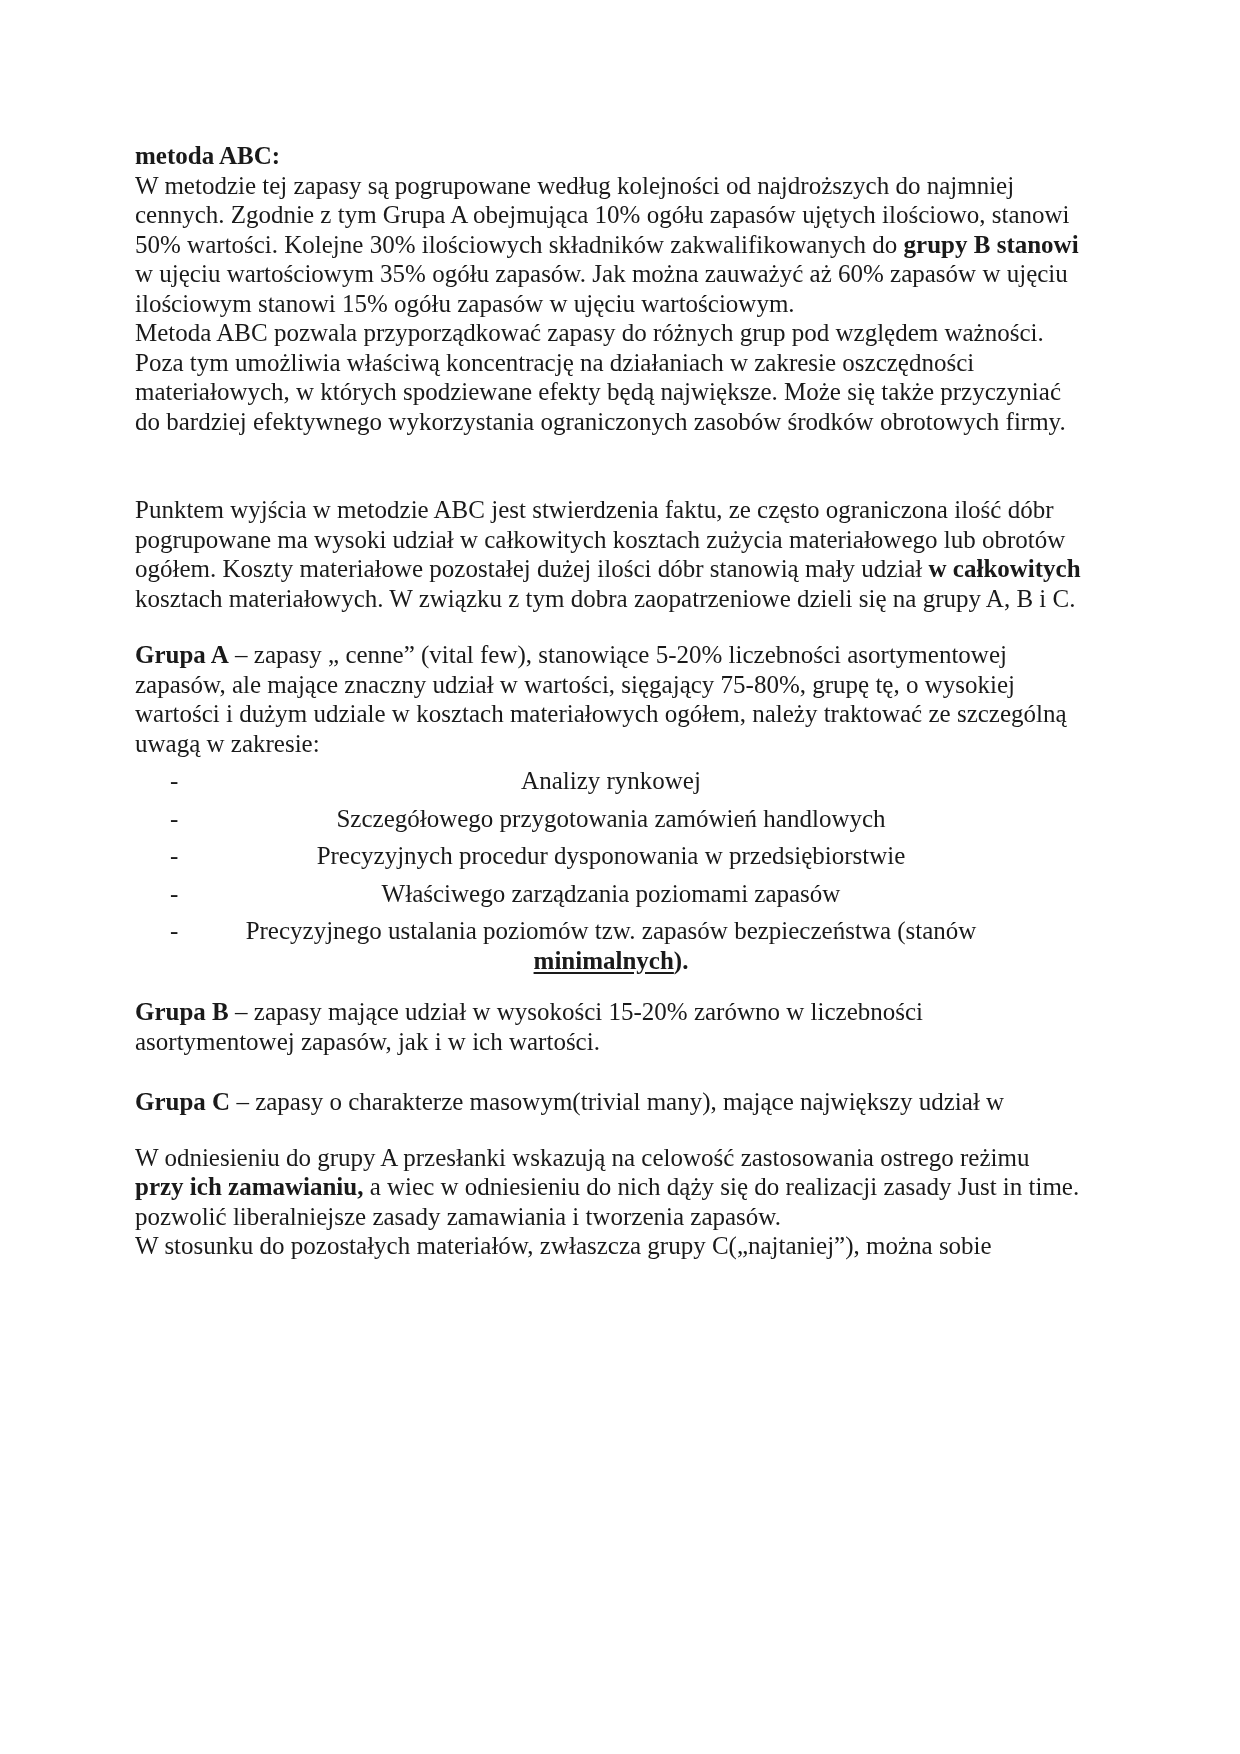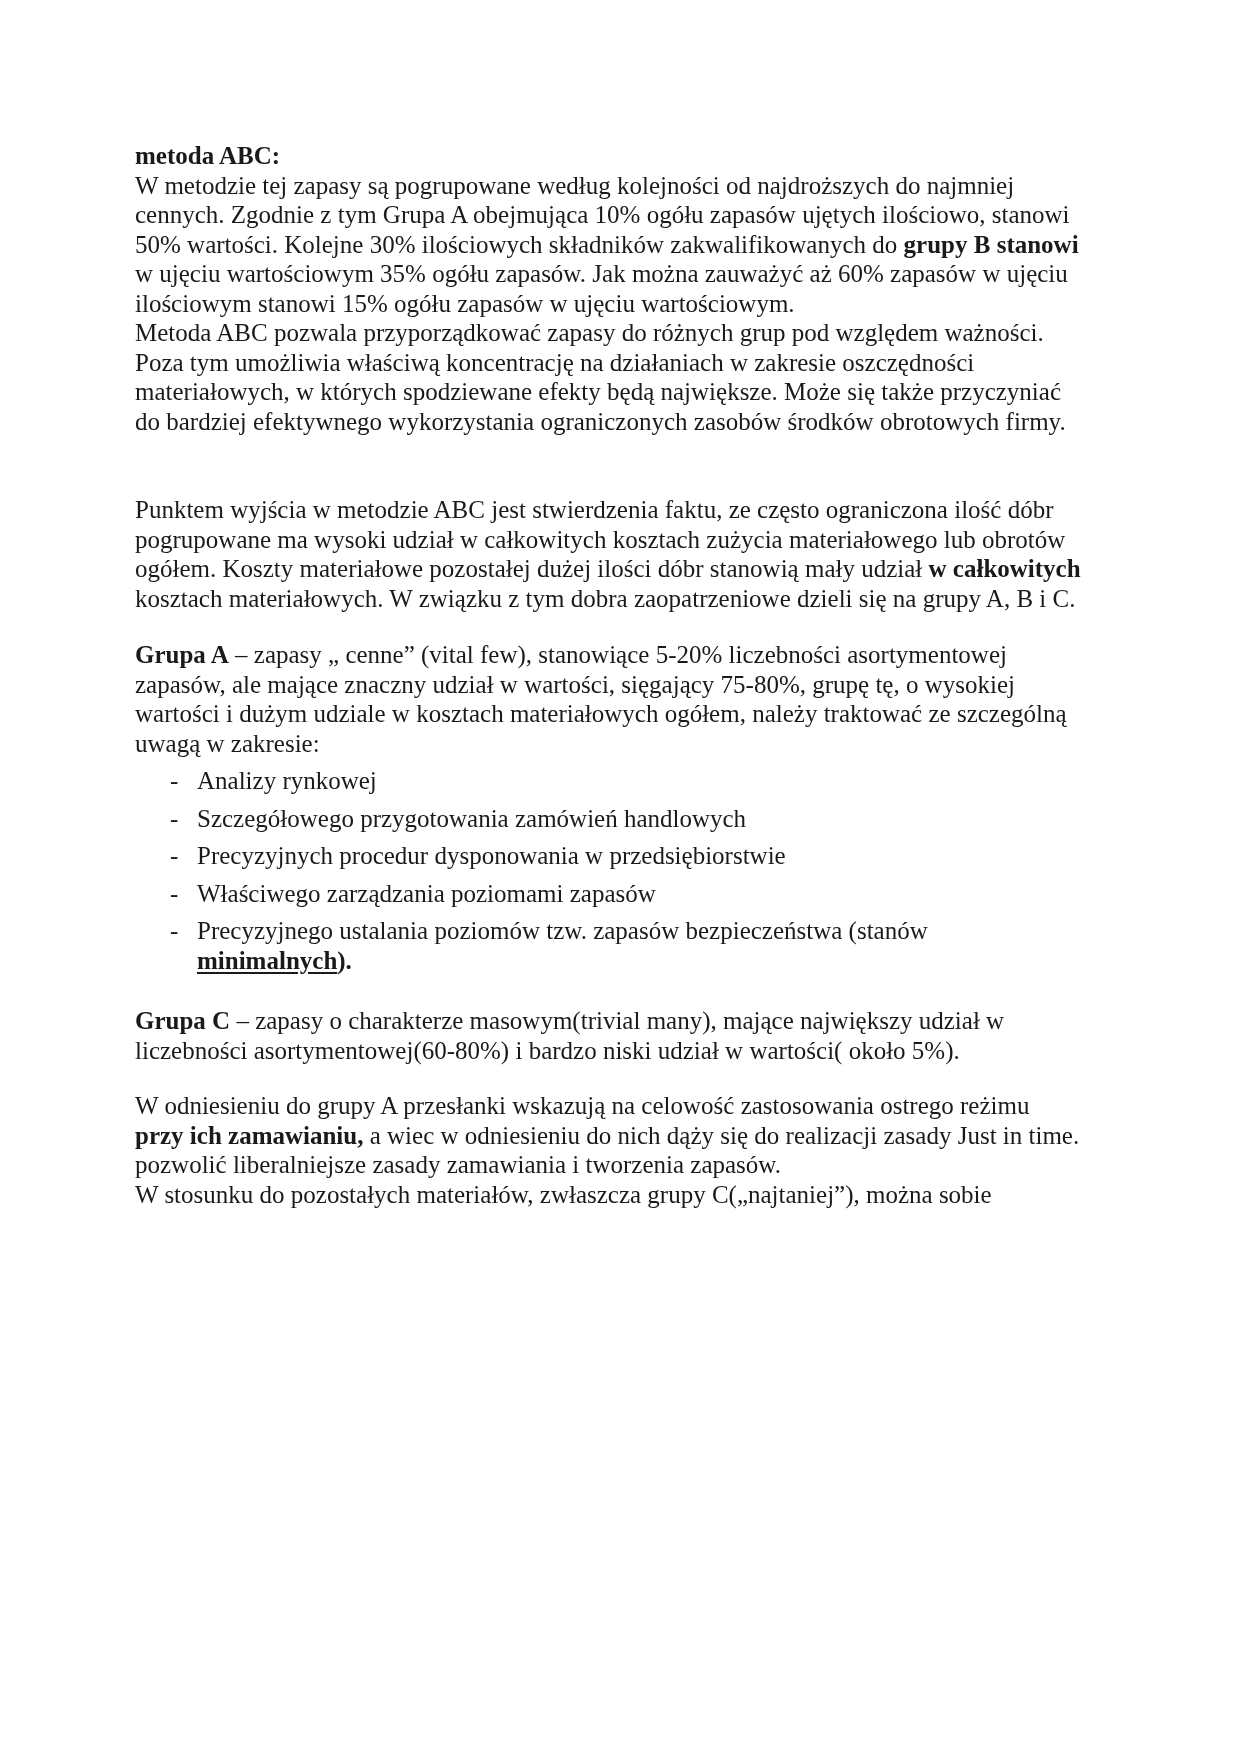--- a/index.html
+++ b/index.html
@@ -37,21 +37,21 @@
   .list-item {
     display: flex;
     padding-left: 35px;
   }
   .list-item + .list-item { margin-top: 8px; }
   .list-marker {
     flex: none;
     width: 27px;
     white-space: pre;
   }
-  .item-lines { flex: 1 1 auto; }
+  .item-lines { flex: 1 1 auto; text-align: center; }
 </style>
 </head>
 <body>
 
 <div class="page" style="background: rgb(255, 255, 255);">
   <div class="doc" id="doc-root" style="color: rgb(26, 26, 26);">
       <div class="block para" style="margin-top: 0px;">
         <div class="line"><span class="seg b">metoda ABC:</span></div>
         <div class="line"><span class="seg">W metodzie tej zapasy są pogrupowane według kolejności od najdroższych do najmniej</span></div>
         <div class="line"><span class="seg">cennych. Zgodnie z tym Grupa A obejmująca 10% ogółu zapasów ujętych ilościowo, stanowi</span></div>
@@ -101,23 +101,26 @@
           </div>
         </div>
         <div class="list-item">
           <span class="list-marker">-</span>
           <div class="item-lines">
             <div class="line"><span class="seg">Precyzyjnego ustalania poziomów tzw. zapasów bezpieczeństwa (stanów</span></div>
             <div class="line"><span class="seg b u">minimalnych</span><span class="seg b">).</span></div>
           </div>
         </div>
       </div>
+      <div class="block para" style="margin-top: 22px;">
+        <div class="line"><span class="seg b">Grupa B</span><span class="seg"> – zapasy mające udział w wysokości 15-20% zarówno w liczebności</span></div>
+        <div class="line"><span class="seg">asortymentowej zapasów, jak i w ich wartości.</span></div>
+      </div>
       <div class="block para" style="margin-top: 31px;">
         <div class="line"><span class="seg b">Grupa C</span><span class="seg"> – zapasy o charakterze masowym(trivial many), mające największy udział w</span></div>
-        <div class="line"><span class="seg">liczebności asortymentowej(60-80%) i bardzo niski udział w wartości( około 5%).</span></div>
       </div>
       <div class="block para" style="margin-top: 26px;">
         <div class="line"><span class="seg">W odniesieniu do grupy A przesłanki wskazują na celowość zastosowania ostrego reżimu</span></div>
         <div class="line"><span class="seg b">przy ich zamawianiu,</span><span class="seg"> a wiec w odniesieniu do nich dąży się do realizacji zasady Just in time.</span></div>
         <div class="line"><span class="seg">pozwolić liberalniejsze zasady zamawiania i tworzenia zapasów.</span></div>
         <div class="line"><span class="seg">W stosunku do pozostałych materiałów, zwłaszcza grupy C(„najtaniej”), można sobie</span></div>
       </div>
     </div>
 </div>
 

